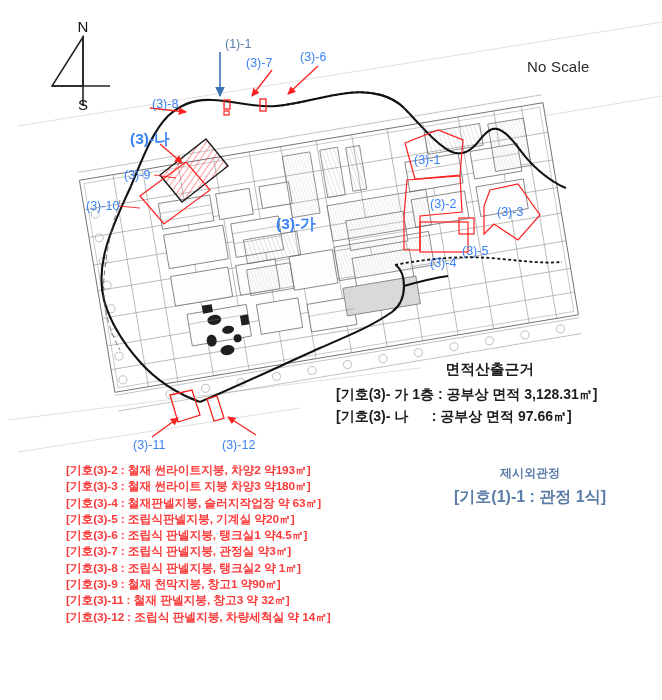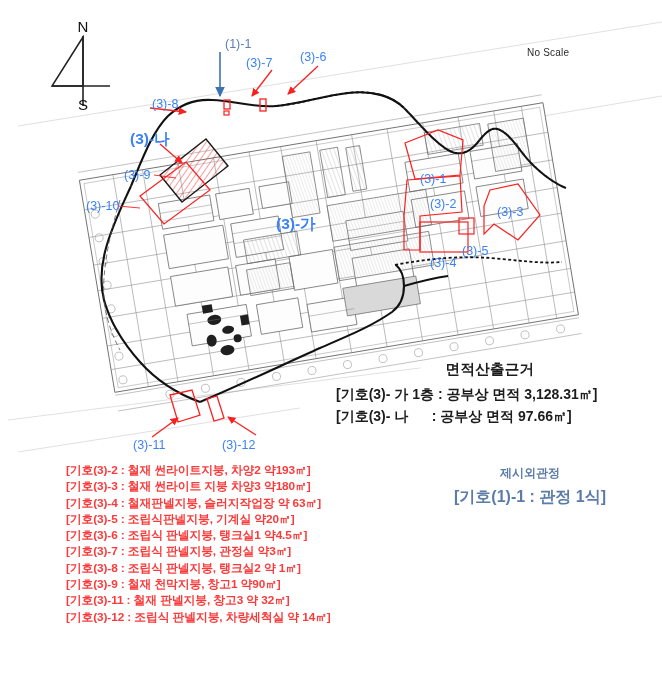--- a/index.html
+++ b/index.html
@@ -19,22 +19,22 @@
   .compass { position: absolute; left: 38px; top: 18px; width: 90px; height: 100px; }
   .compass-n, .compass-s {
     position: absolute; left: 0; width: 90px; text-align: center;
     font-size: 15px; color: #111; font-family: "Liberation Sans", sans-serif;
   }
   .compass-n { top: 0px; }
   .compass-s { top: 78px; }
 
   
   .no-scale {
-    position: absolute; left: 527px; top: 47px;
-    font-size: 10px; color: #2b2b2b; letter-spacing: .2px; text-align: center;
+    position: absolute; left: 527px; top: 58px;
+    font-size: 15px; color: #2b2b2b; letter-spacing: .2px; text-align: center;
   }
 
   
   .map-layer { position: absolute; left: 0; top: 0; width: 662px; height: 700px; }
 
   
   .lbl {
     position: absolute;
     color: #3b82f6;
     font-size: 12.5px;
@@ -340,21 +340,21 @@
 
     
     <div class="lbl blue" style="left:208px;top:38px;">(1)-1</div>
     <div class="lbl" style="left:246px;top:57px;">(3)-7</div>
     <div class="lbl" style="left:300px;top:51px;">(3)-6</div>
     <div class="lbl" style="left:152px;top:98px;">(3)-8</div>
     <div class="lbl big" style="left:130px;top:131px;">(3)-나</div>
     <div class="lbl" style="left:124px;top:169px;">(3)-9</div>
     <div class="lbl" style="left:86px;top:200px;">(3)-10</div>
     <div class="lbl big" style="left:276px;top:216px;">(3)-가</div>
-    <div class="lbl" style="left:414px;top:173px;margin-left:6px;">(3)-1</div>
+    <div class="lbl" style="left:414px;top:154px;">(3)-1</div>
     <div class="lbl" style="left:430px;top:198px;">(3)-2</div>
     <div class="lbl" style="left:497px;top:206px;">(3)-3</div>
     <div class="lbl" style="left:462px;top:245px;">(3)-5</div>
     <div class="lbl" style="left:430px;top:257px;">(3)-4</div>
     <div class="lbl" style="left:133px;top:439px;">(3)-11</div>
     <div class="lbl" style="left:222px;top:439px;">(3)-12</div>
   </div>
 
   <div class="area-basis">
     <div class="ab-title">면적산출근거</div>

